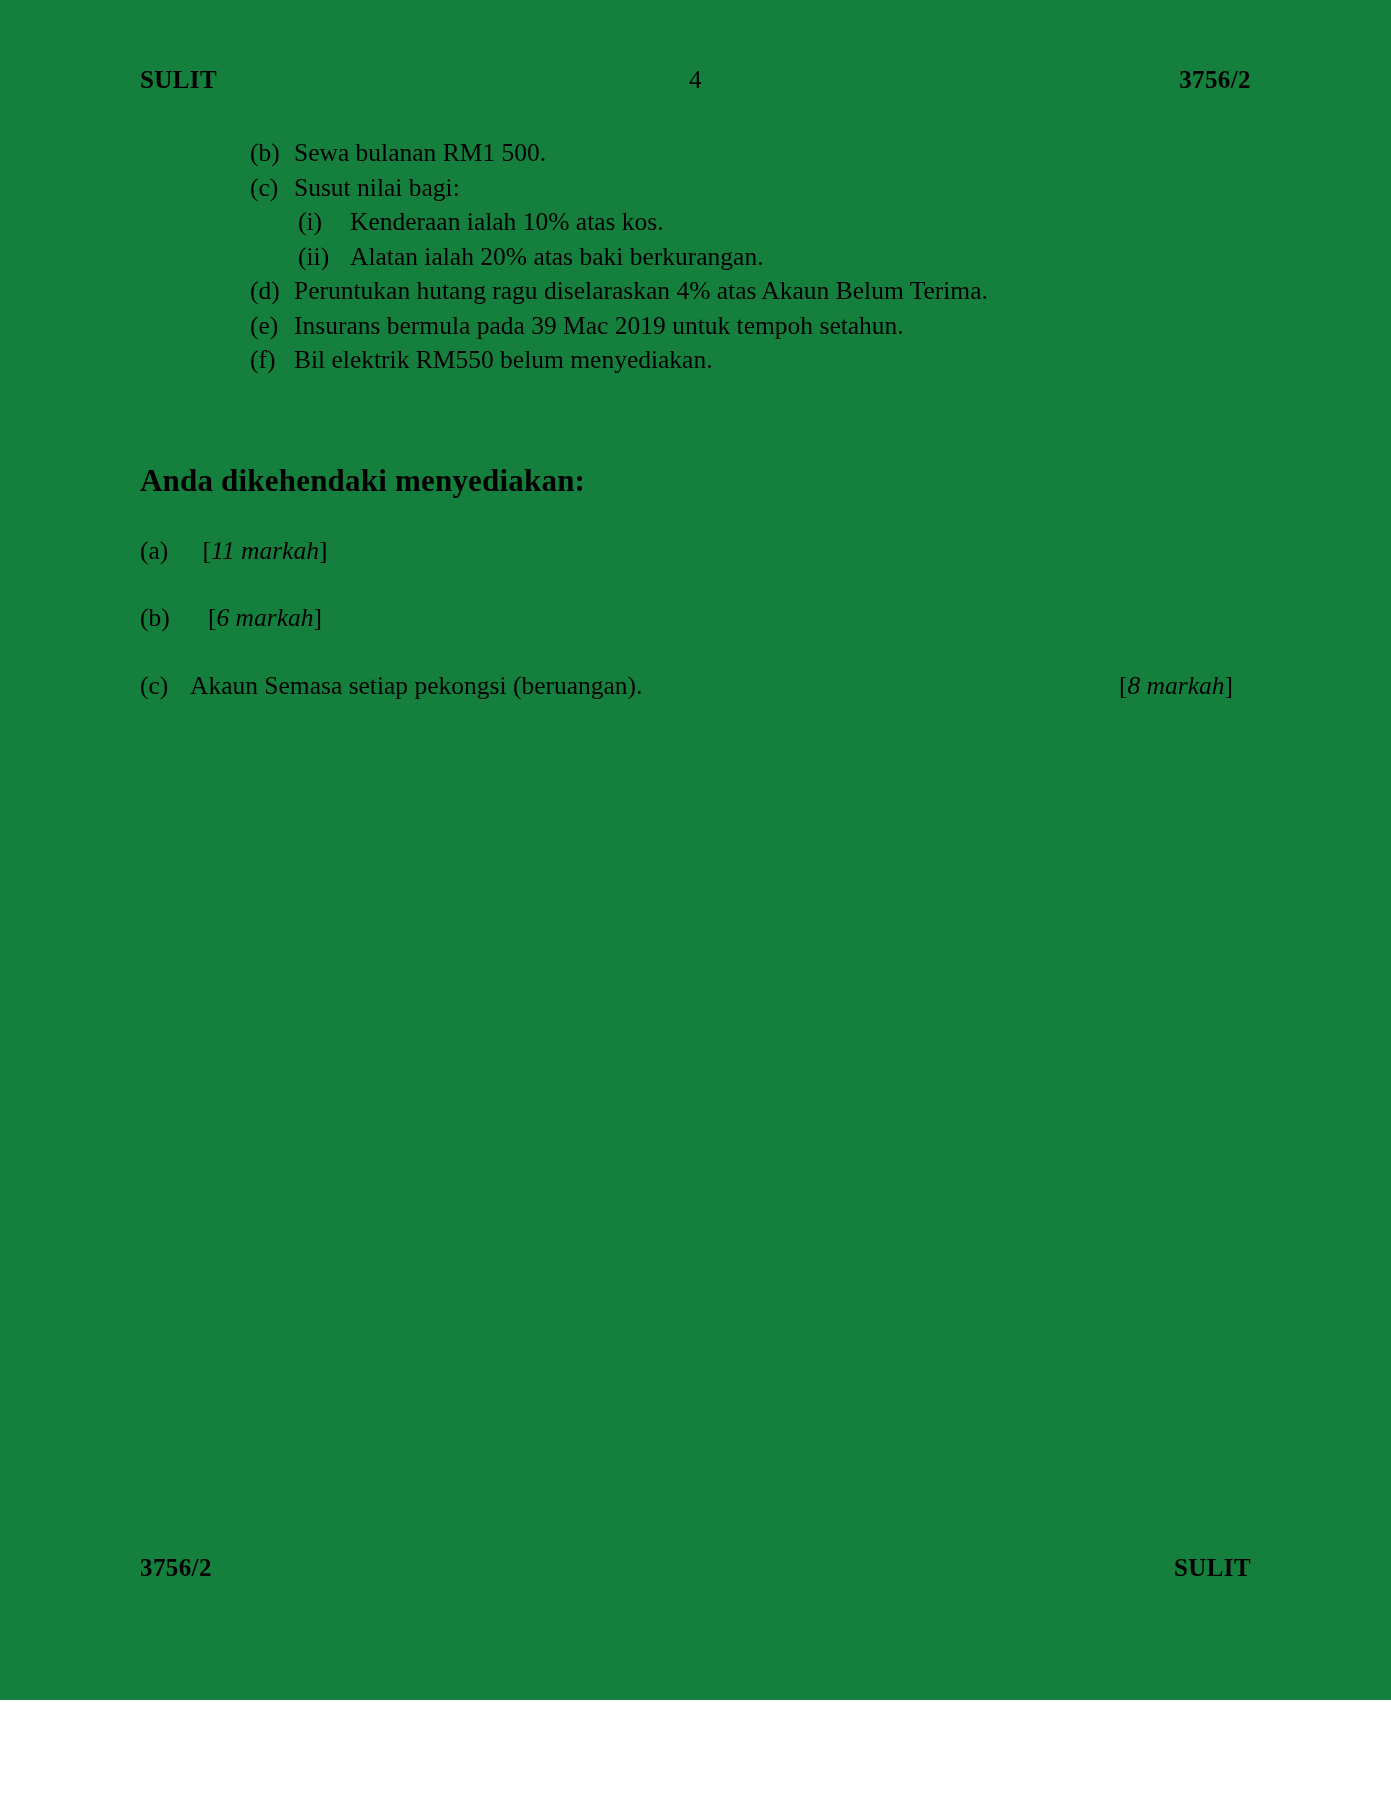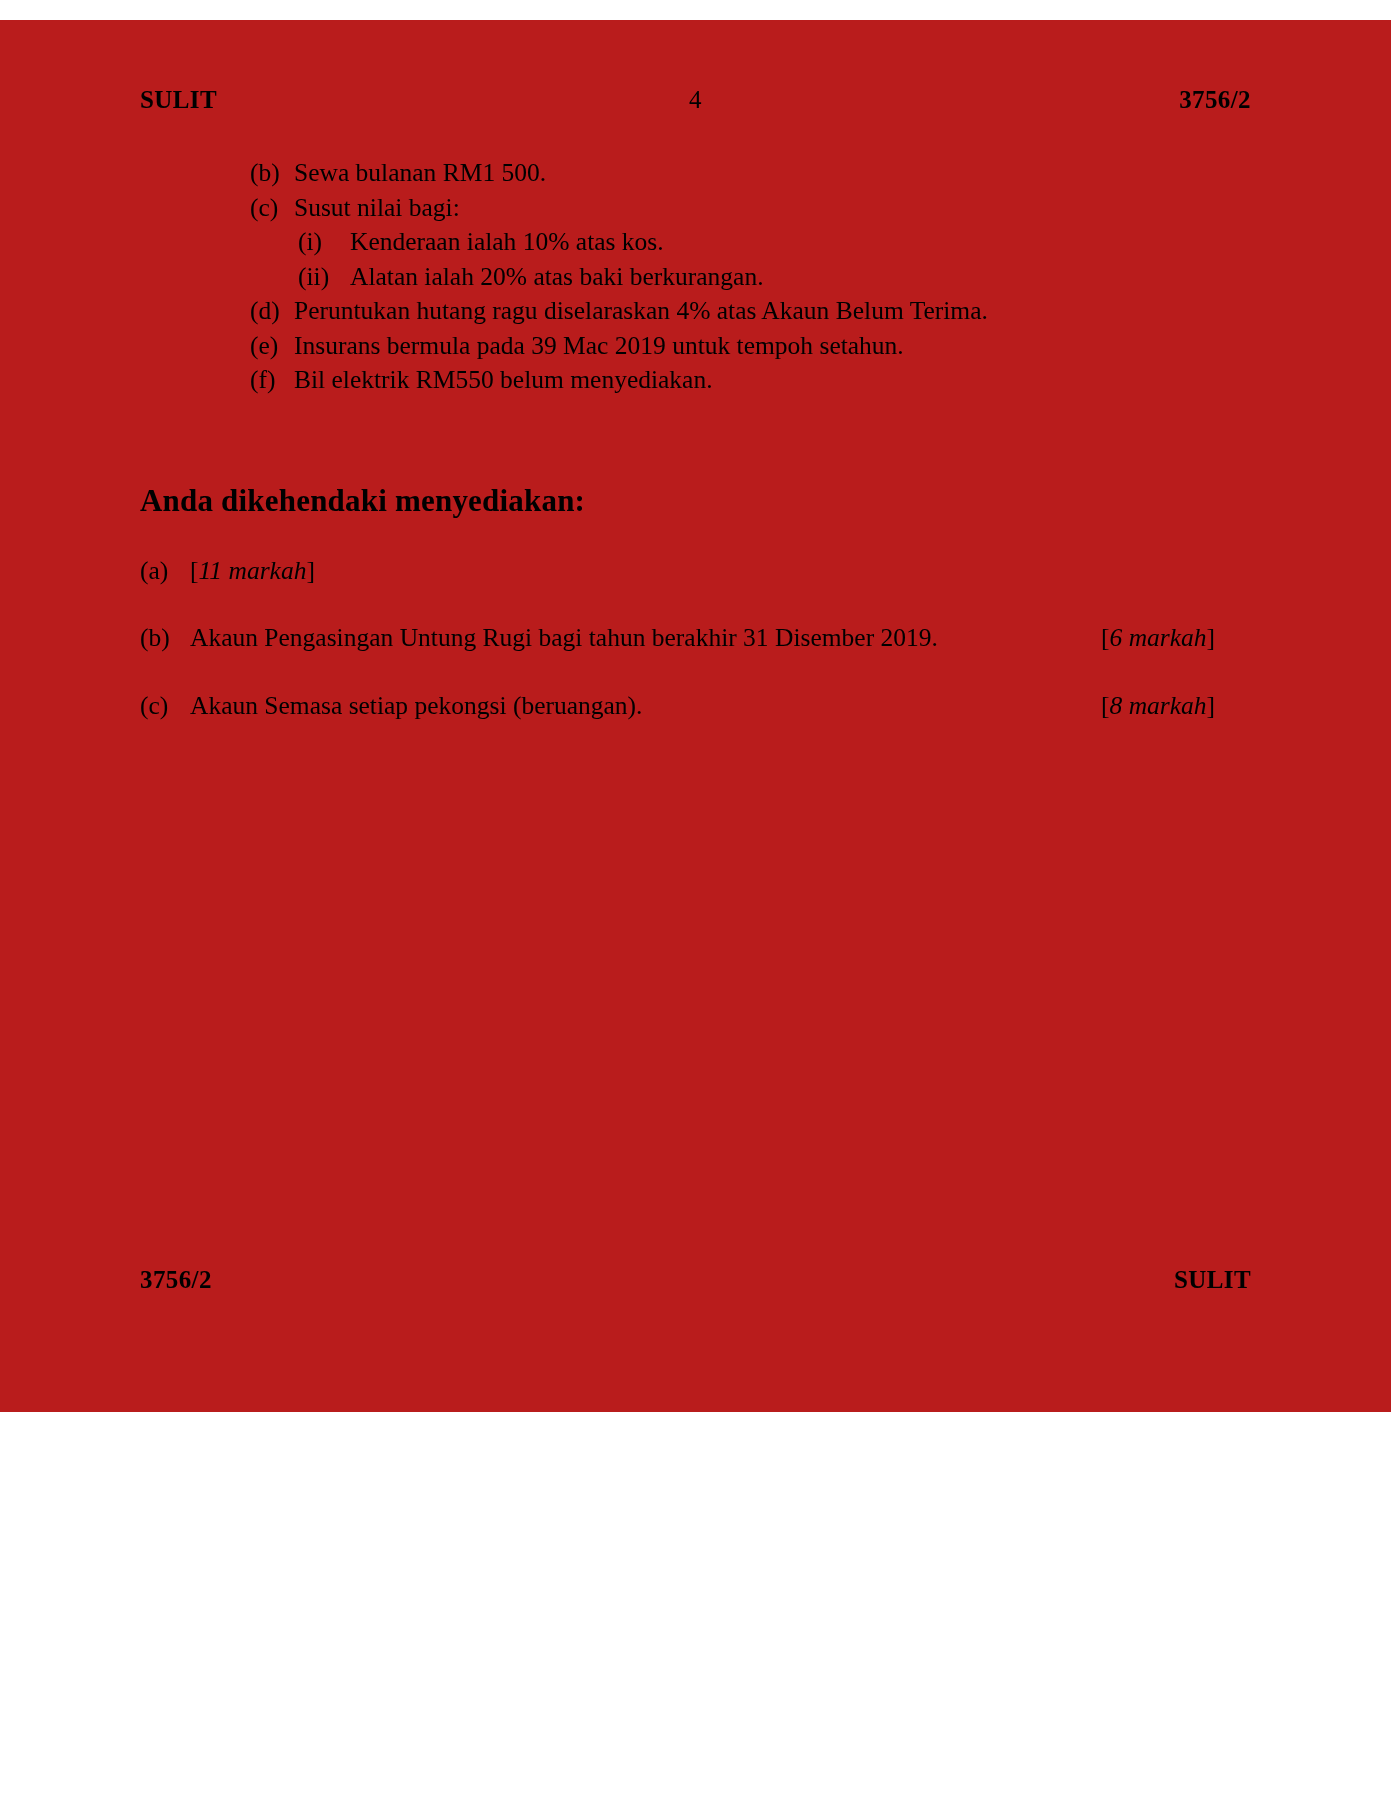--- a/index.html
+++ b/index.html
@@ -3,27 +3,26 @@
 <meta charset="utf-8">
 <style>
   html, body {
     margin: 0;
     padding: 0;
     background: #ffffff;
   }
   .page {
     position: relative;
     width: 1391px;
-    height: 1392px;
-    background: #b91c1c;
+    height: 1700px;
+    background: #15803d;
     font-family: "Liberation Serif", "DejaVu Serif", serif;
     color: #000000;
     overflow: hidden;
     box-sizing: border-box;
-    margin-top: 20px;
   }
 
   
   .page-header {
     position: absolute;
     top: 66px;
     left: 140px;
     right: 140px;
     height: 34px;
     display: flex;
@@ -100,21 +99,21 @@
   .req-row .req-marker {
     flex: 0 0 auto;
     width: 50px;
   }
   .req-row .req-text {
     flex: 1 1 auto;
     padding-right: 10px;
   }
   .req-row .req-marks {
     flex: 0 0 auto;
-    text-align: left;
+    text-align: center;
     min-width: 150px;
   }
   .req-row .req-marks em {
     font-style: italic;
   }
 
   
   .page-footer {
     position: absolute;
     bottom: 118px;
@@ -184,21 +183,20 @@
 
     <div class="req-list">
 
       <div class="req-row">
         <span class="req-marker">(a)</span>
         <span class="req-marks"><span>[</span><em>11 markah</em><span>]</span></span>
       </div>
 
       <div class="req-row">
         <span class="req-marker">(b)</span>
-        <span class="req-text">Akaun Pengasingan Untung Rugi bagi tahun berakhir 31 Disember 2019.</span>
         <span class="req-marks"><span>[</span><em>6 markah</em><span>]</span></span>
       </div>
 
       <div class="req-row">
         <span class="req-marker">(c)</span>
         <span class="req-text">Akaun Semasa setiap pekongsi (beruangan).</span>
         <span class="req-marks"><span>[</span><em>8 markah</em><span>]</span></span>
       </div>
 
     </div>

